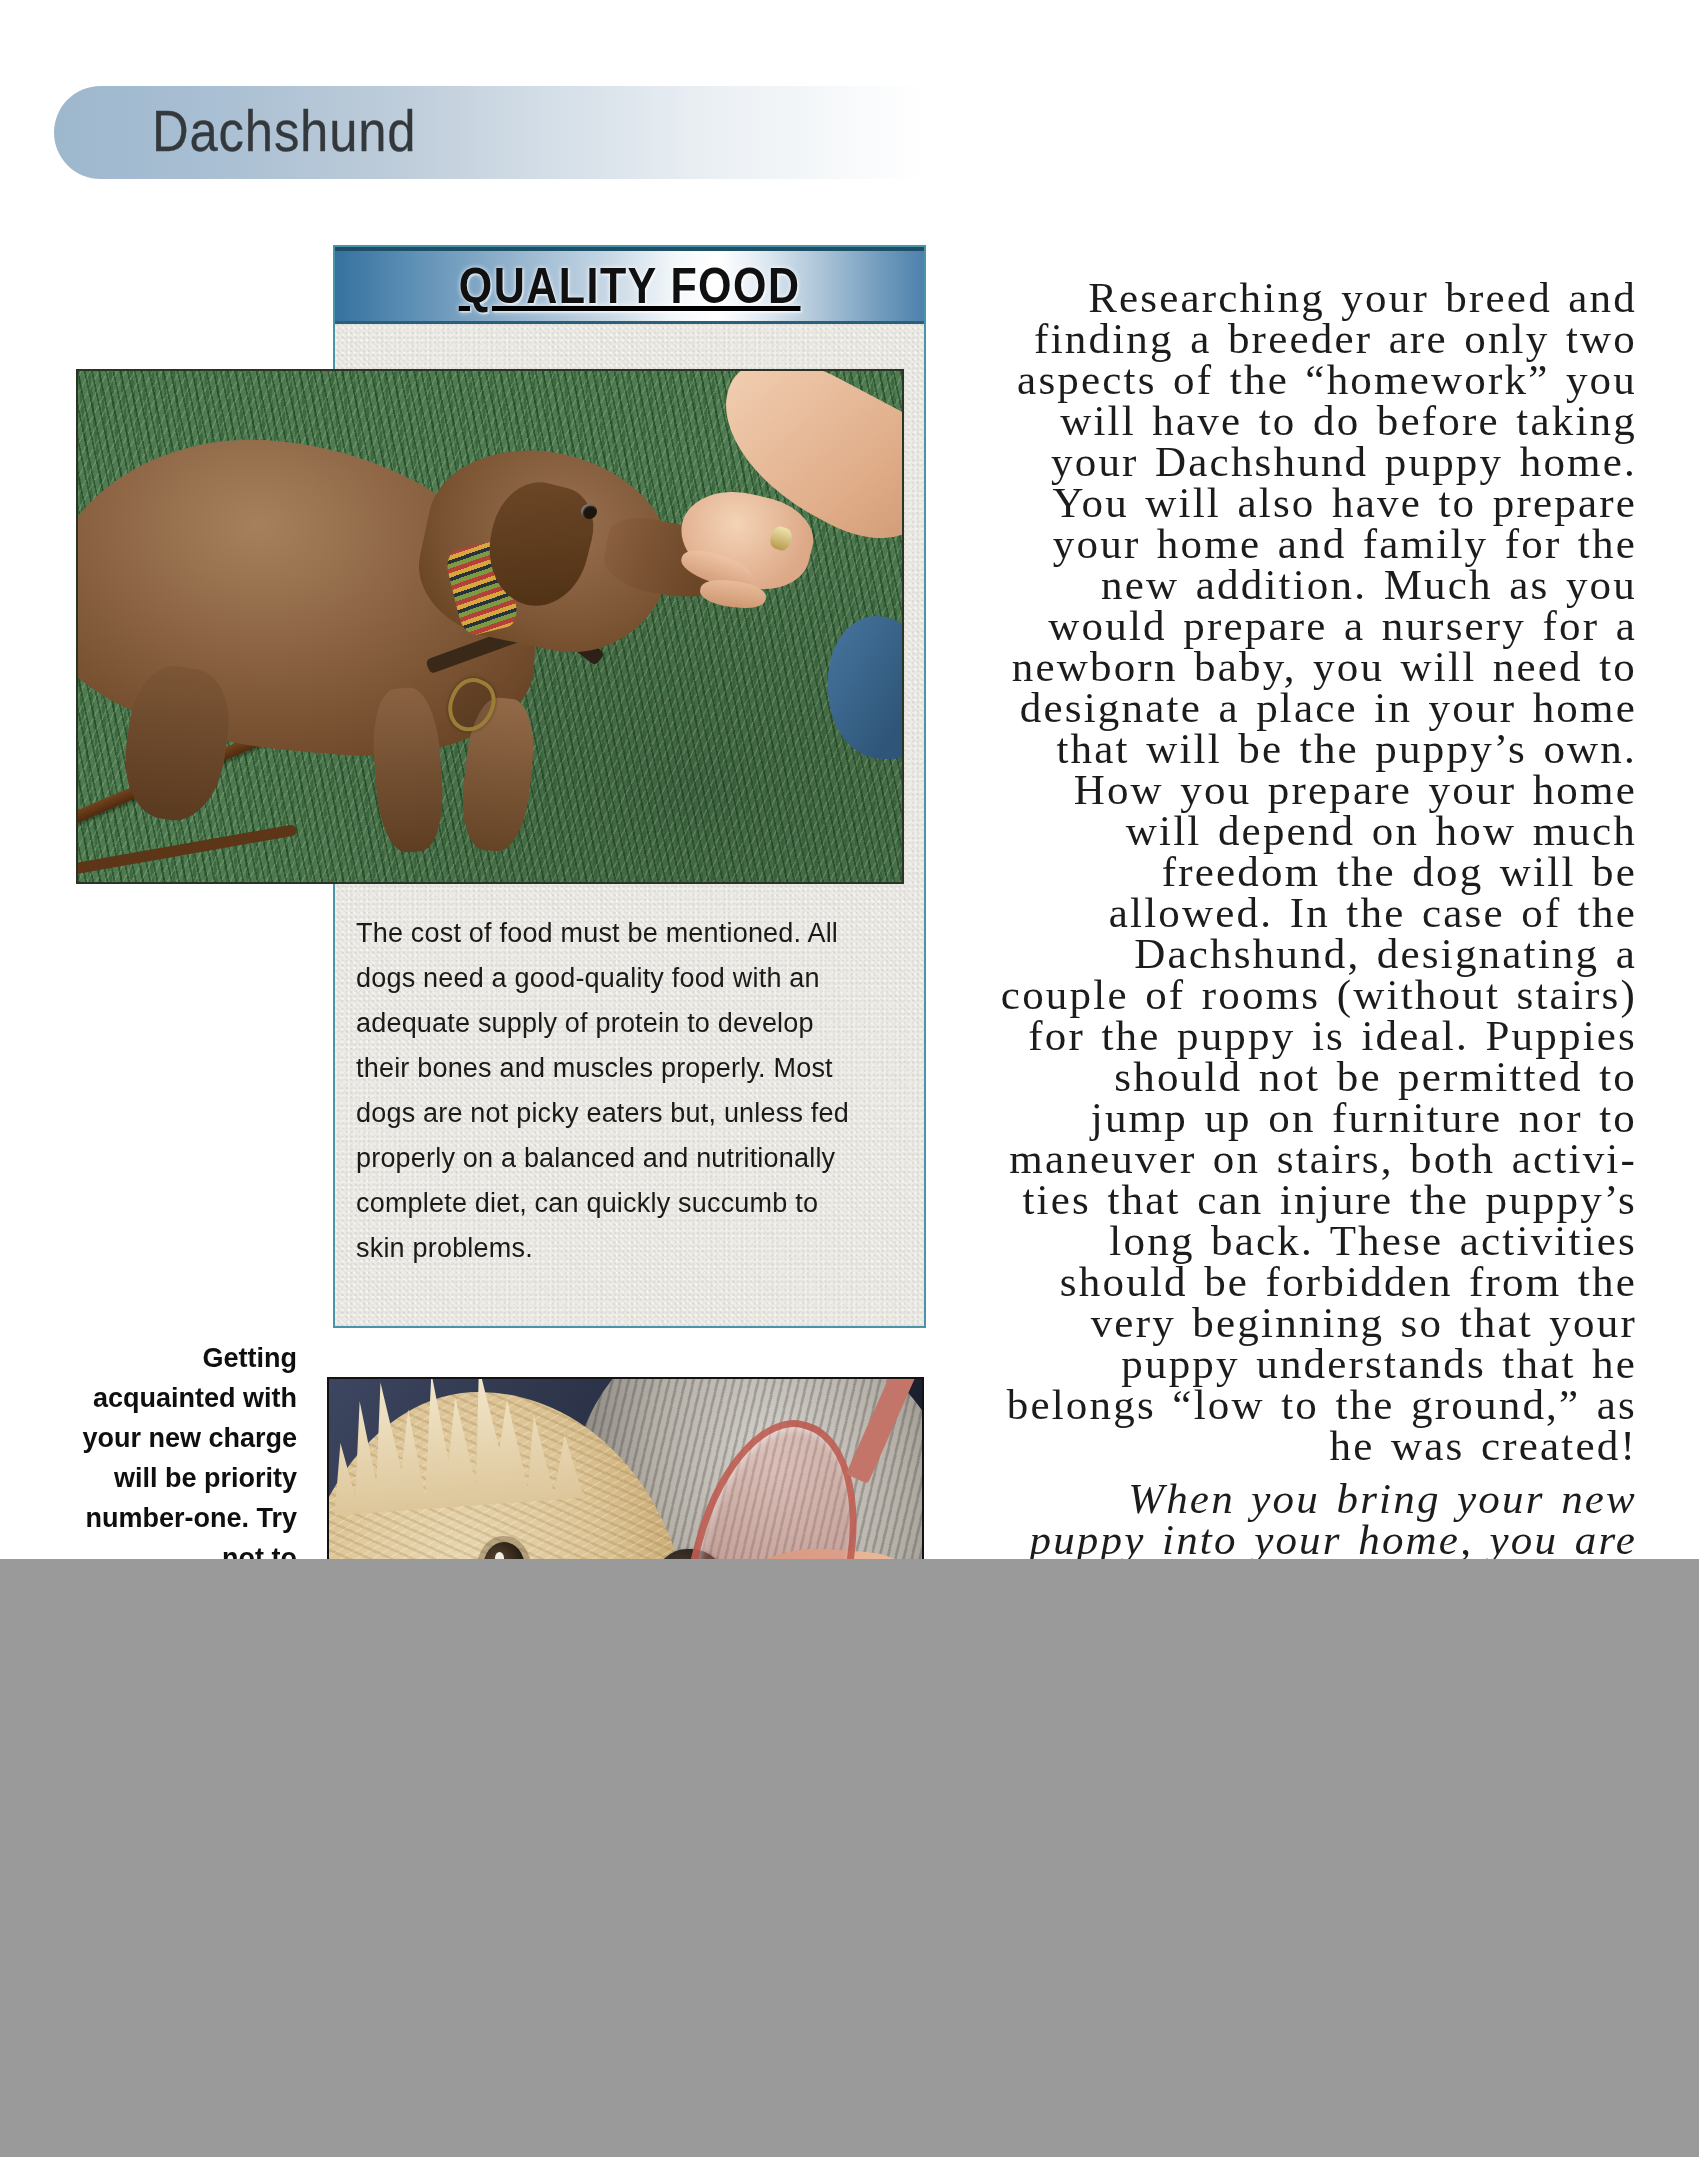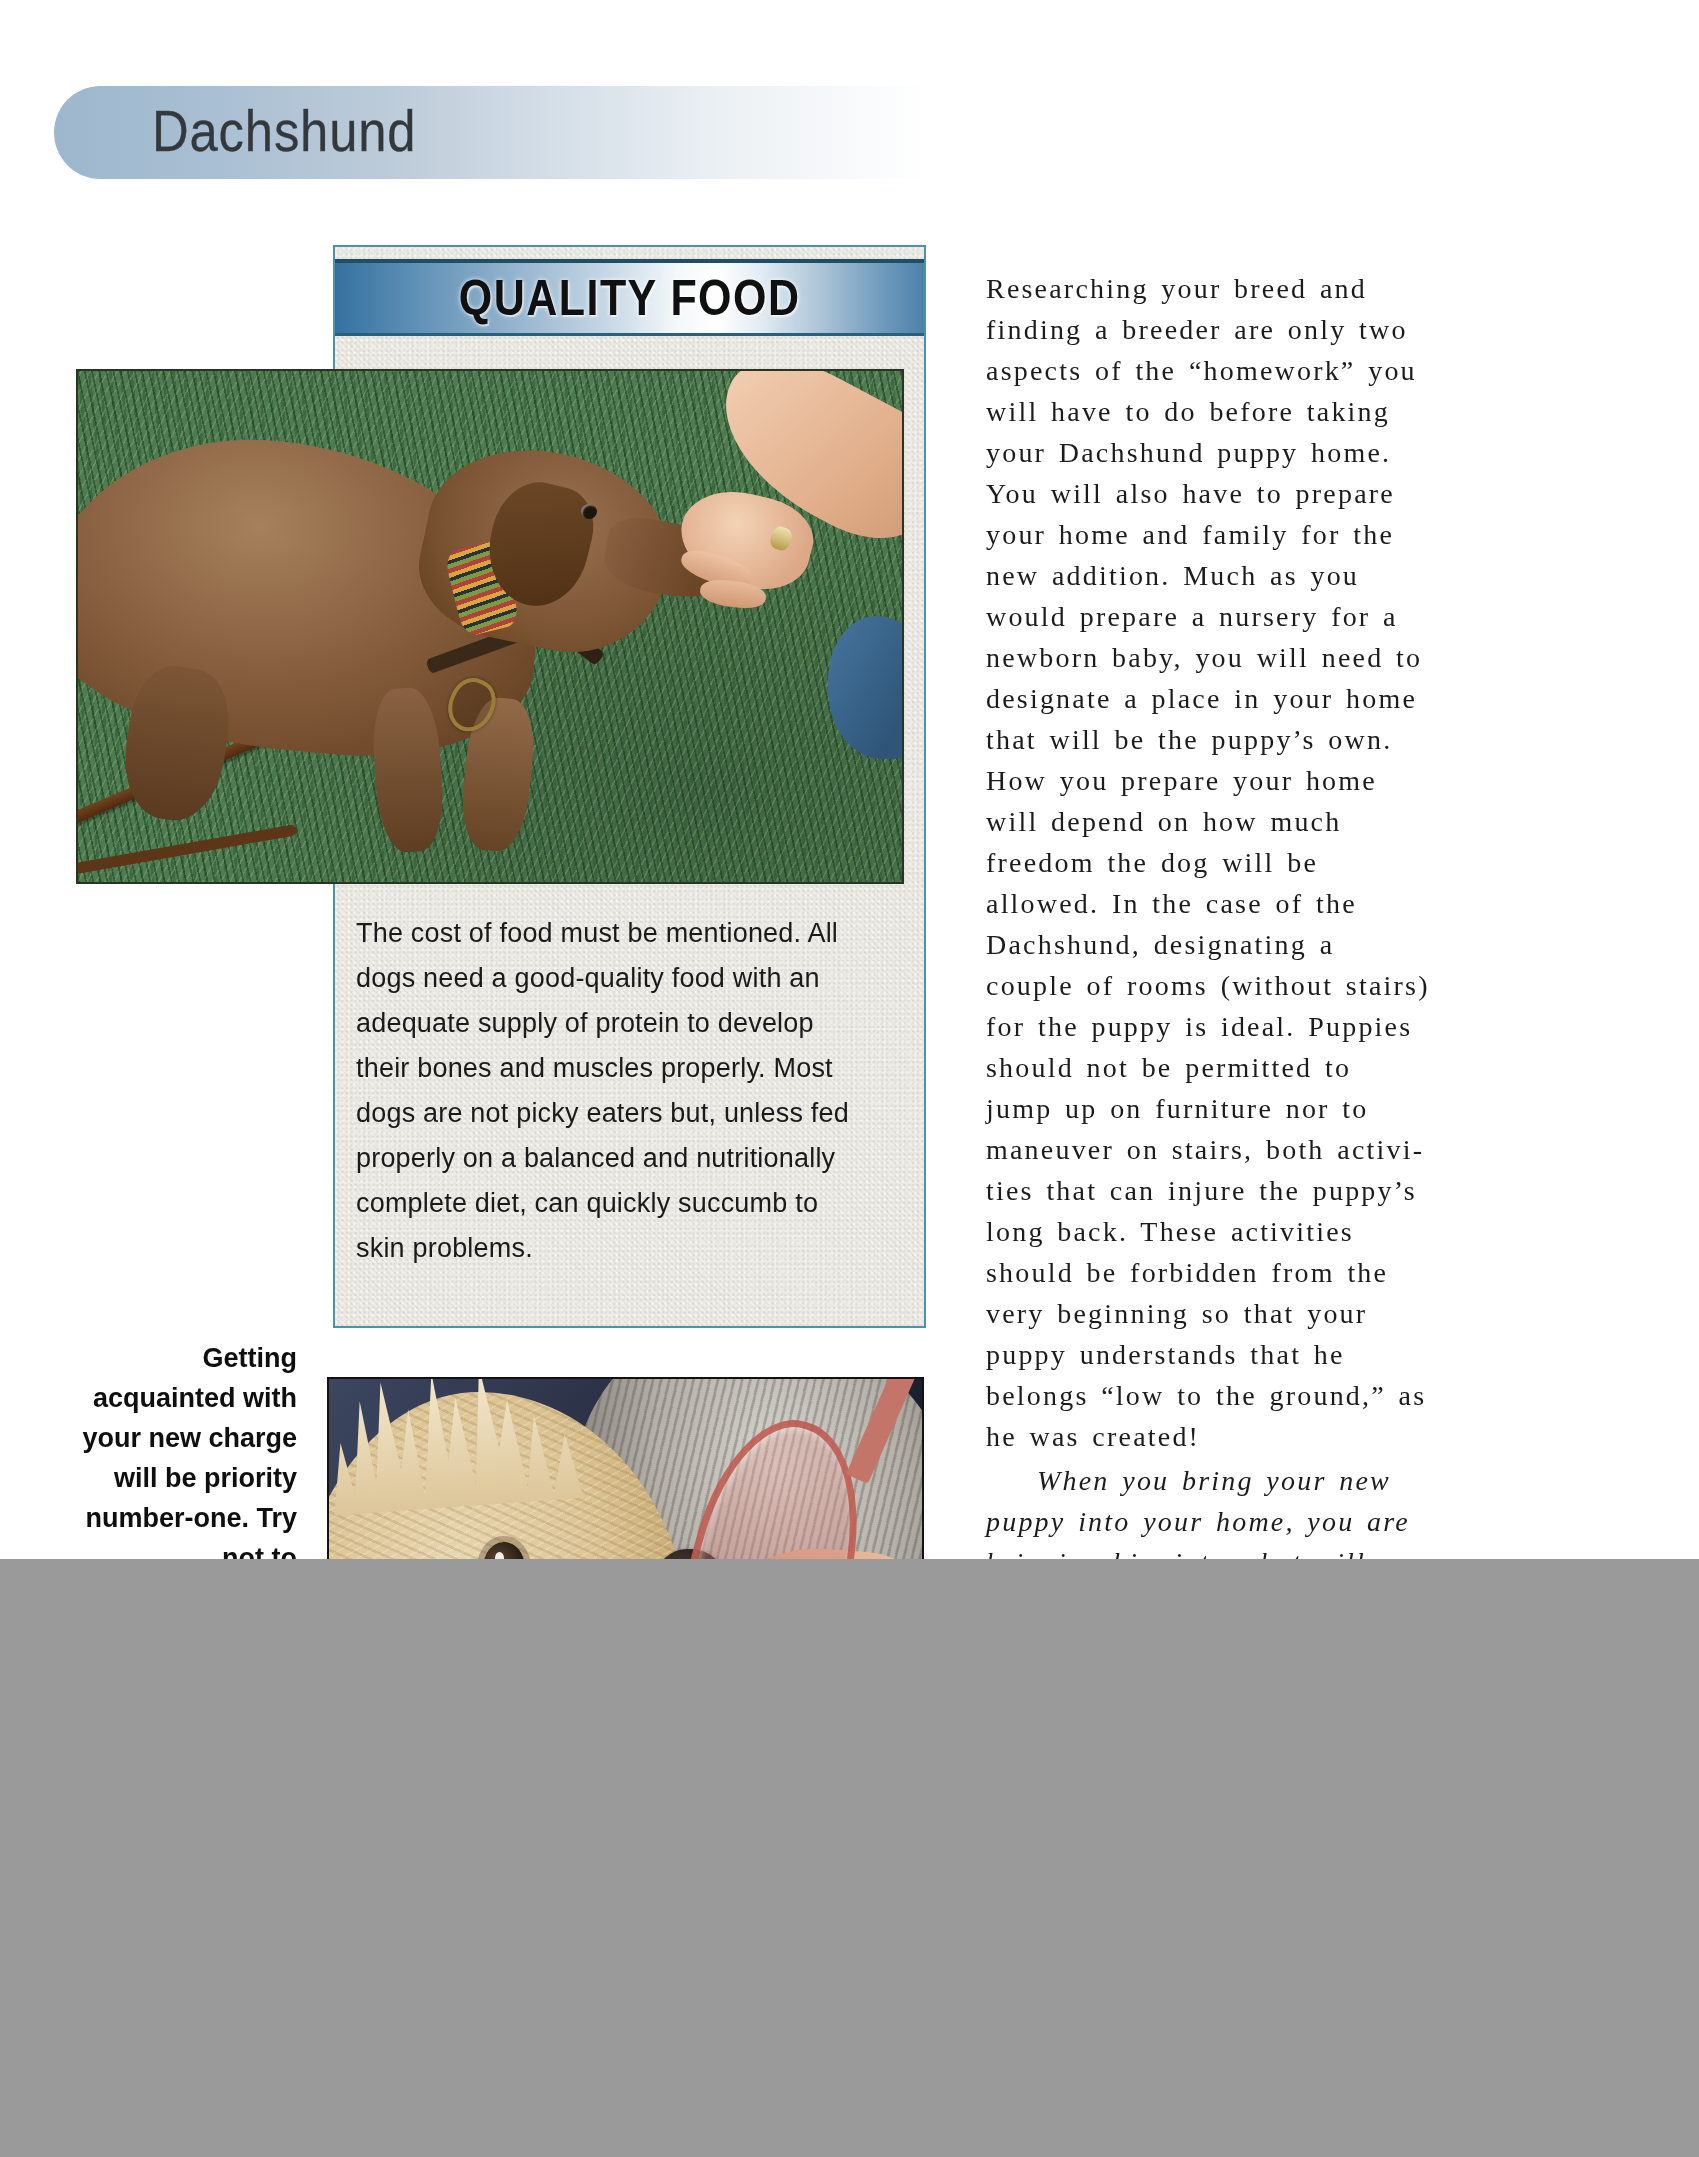--- a/index.html
+++ b/index.html
@@ -23,24 +23,24 @@
     position:absolute;left:333px;top:245px;width:593px;height:1083px;
     border:2.6px solid #4a93ab;box-sizing:border-box;
     background-color:#edece7;
     background-image:
       radial-gradient(circle at 25% 35%, rgba(255,255,255,.55) 0 0.9px, transparent 1.7px),
       radial-gradient(circle at 70% 65%, rgba(120,115,105,.12) 0 0.9px, transparent 1.7px),
       repeating-linear-gradient(45deg, rgba(200,196,188,.18) 0 1.7px, transparent 1.7px 4.4px);
     background-size:6.1px 6.1px,4.4px 4.4px,auto;
   }
   .qbox-titlebar{
-    position:absolute;left:0;top:12px;width:100%;height:77px;box-sizing:border-box;
+    position:absolute;left:0;top:0;width:100%;height:77px;box-sizing:border-box;
     border-top:4.4px solid #1d4f66;border-bottom:3.5px solid #2a6079;
     background:linear-gradient(90deg,#35719f 0%,#5d8fb5 13%,#93b3cd 30%,#c9d9e6 47%,#f4f8fa 58%,#ffffff 65%,#e3ecf3 72%,#a9c2d6 83%,#6f9abc 93%,#4e81ab 100%);
-    display:flex;align-items:center;justify-content:center;
+    display:flex;align-items:center;justify-content:center;text-decoration:underline;
   }
   .qbox-title{
     font-family:"Liberation Sans",sans-serif;font-weight:bold;font-size:50px;
     color:#101010;letter-spacing:1.7px;transform:scaleX(.86);
     text-shadow:0 0 6.1px rgba(255,255,255,.9),1.7px 1.7px 0 rgba(255,255,255,.45);
     white-space:nowrap;
   }
   .qbox-caption{
     position:absolute;left:21px;top:664px;width:536px;
     font-family:"Liberation Sans",sans-serif;font-size:27px;line-height:45px;
@@ -164,22 +164,23 @@
     font-family:"Liberation Sans",sans-serif;font-weight:bold;font-size:27px;line-height:40px;
     color:#0f0f0f;white-space:pre-line;
   }
   
   .article{position:absolute;left:983px;top:265px;width:666px;color:#1c1c1c;}
   .article-heading{
     font-weight:bold;font-size:38px;line-height:49px;letter-spacing:0.4px;
     white-space:pre-line;margin:0 0 3.5px 0;
   }
   .article p{
-    margin:3px;font-size:28px;line-height:41px;letter-spacing:2.2px;word-spacing:3.5px;
+    margin:12px;font-size:43px;line-height:41px;letter-spacing:2.2px;word-spacing:3.5px;
     white-space:pre-line;
+    text-align:right;
   }
   .article p.indent{text-indent:51px;font-style:italic;}
   
   .page-pill{
     position:absolute;left:0;top:1976px;width:234px;height:77px;
     border-radius:0 38px 38px 0;
     background:linear-gradient(90deg,#ffffff 0%,#eef3ef 35%,#dde8e1 70%,#cfe0d6 100%);
     text-align:right;
   }
   .page-num{

